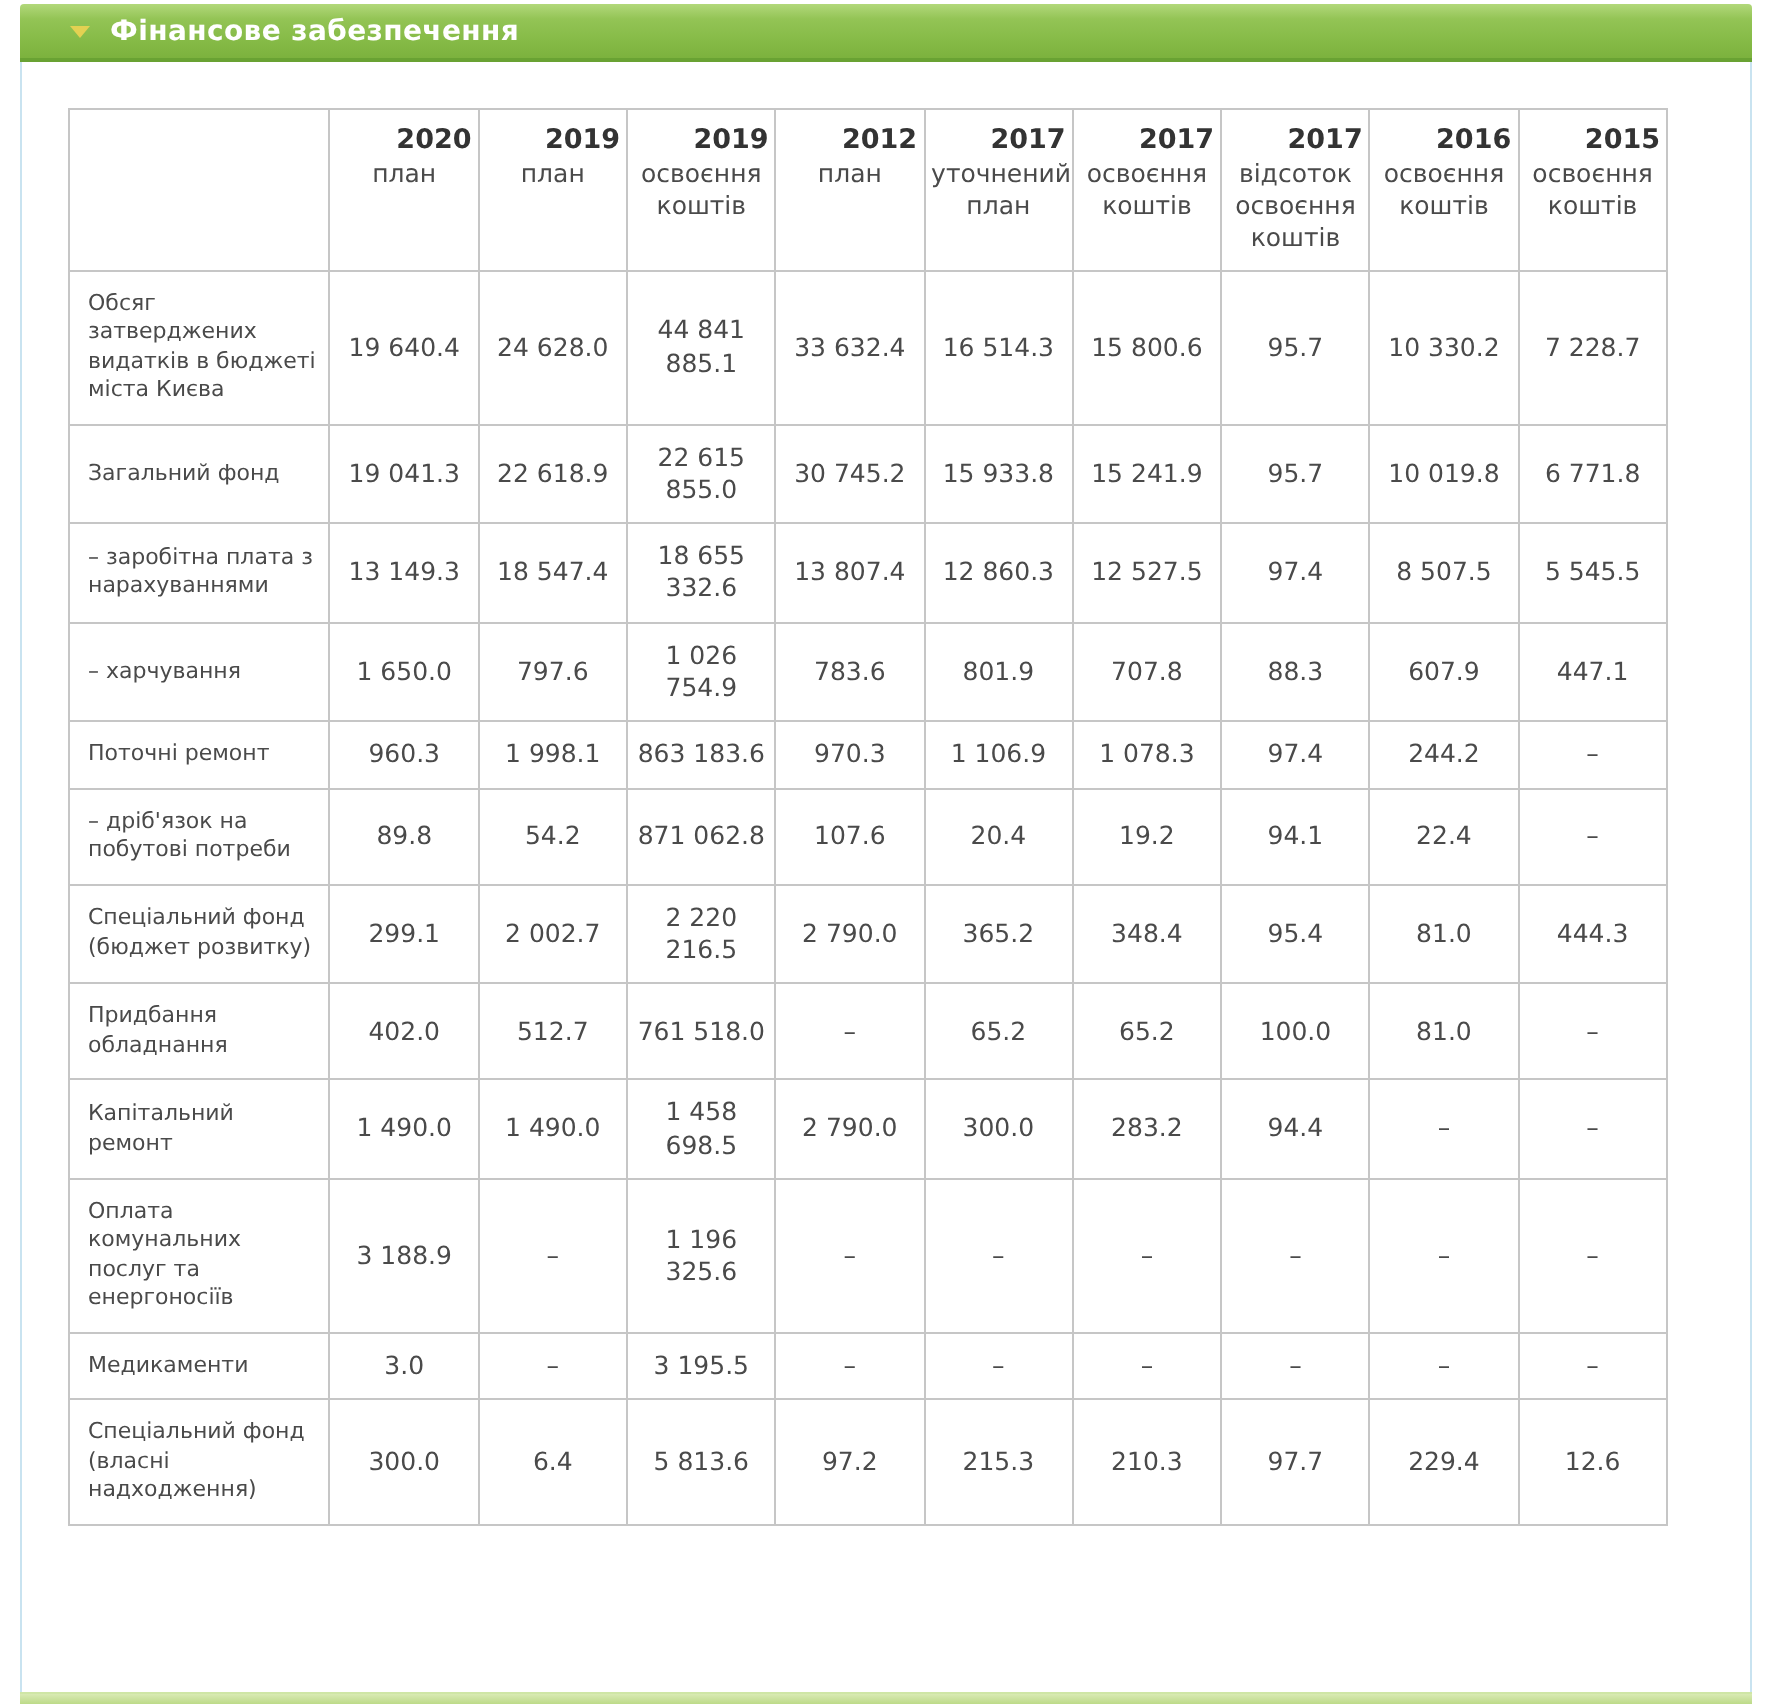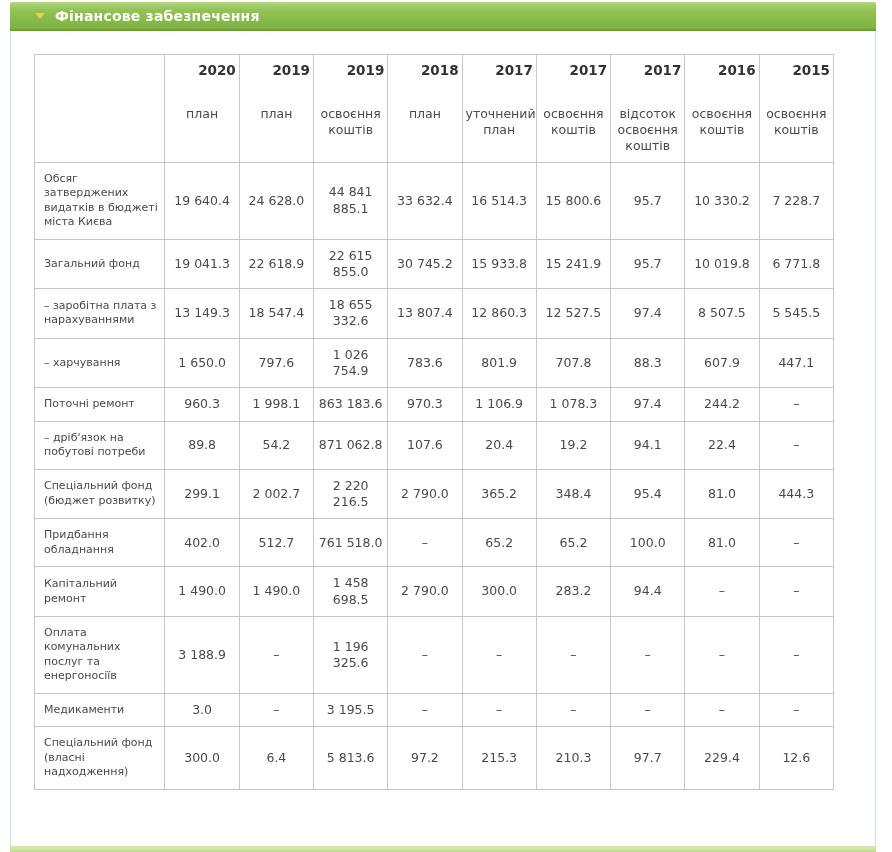--- a/index.html
+++ b/index.html
@@ -79,21 +79,20 @@
     font-weight: bold;
     font-size: 13.5px;
     color: #333333;
     line-height: 1.25;
     text-align: right;
   }
   th.colhead .sub {
     font-size: 12.5px;
     color: #4a4a4a;
     line-height: 1.3;
-    margin-top: 27px;
   }
   td.row-label {
     padding: 9px 6px 9px 9px;
     font-size: 11px;
     line-height: 1.32;
     text-align: left;
     vertical-align: middle;
   }
   td.num {
     padding: 8px 3px;
@@ -148,21 +147,21 @@
             </th>
             <th class="colhead">
               <div class="year">2019</div>
               <div class="sub">план</div>
             </th>
             <th class="colhead">
               <div class="year">2019</div>
               <div class="sub">освоєння коштів</div>
             </th>
             <th class="colhead">
-              <div class="year">2018</div>
+              <div class="year">2012</div>
               <div class="sub">план</div>
             </th>
             <th class="colhead">
               <div class="year">2017</div>
               <div class="sub">уточнений план</div>
             </th>
             <th class="colhead">
               <div class="year">2017</div>
               <div class="sub">освоєння коштів</div>
             </th>

